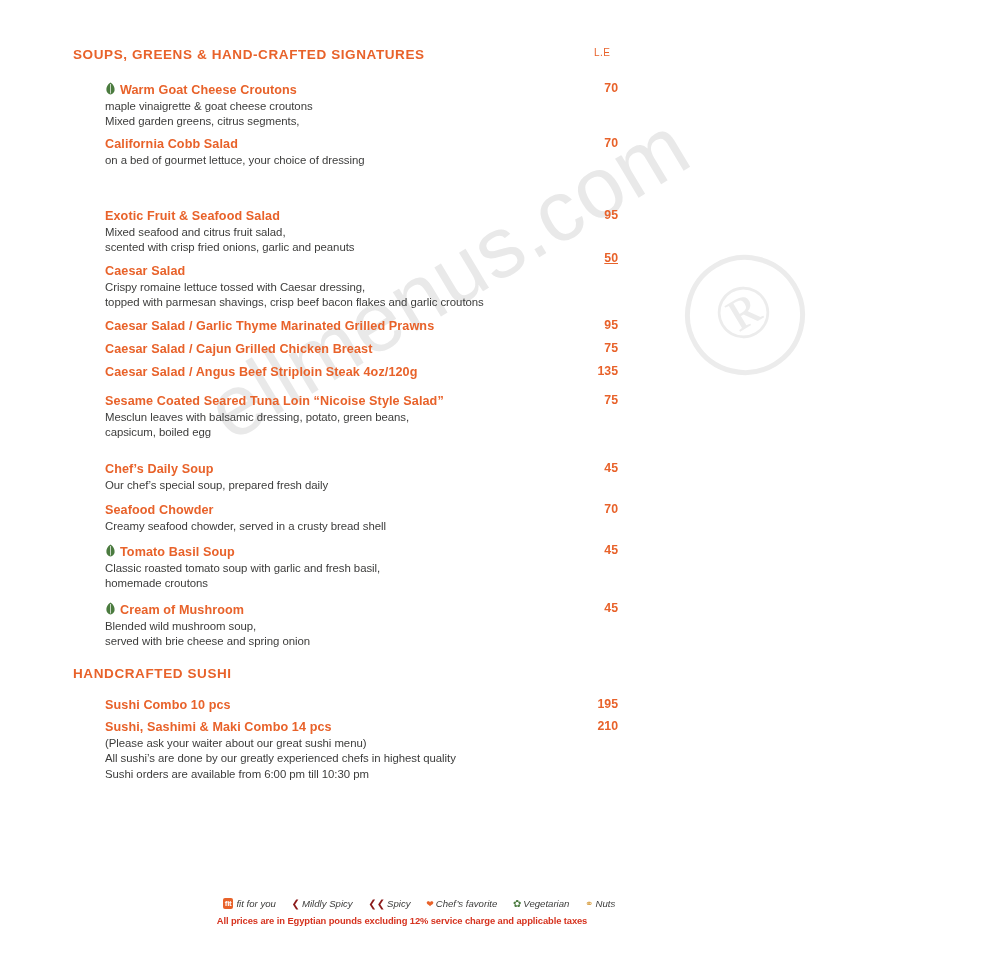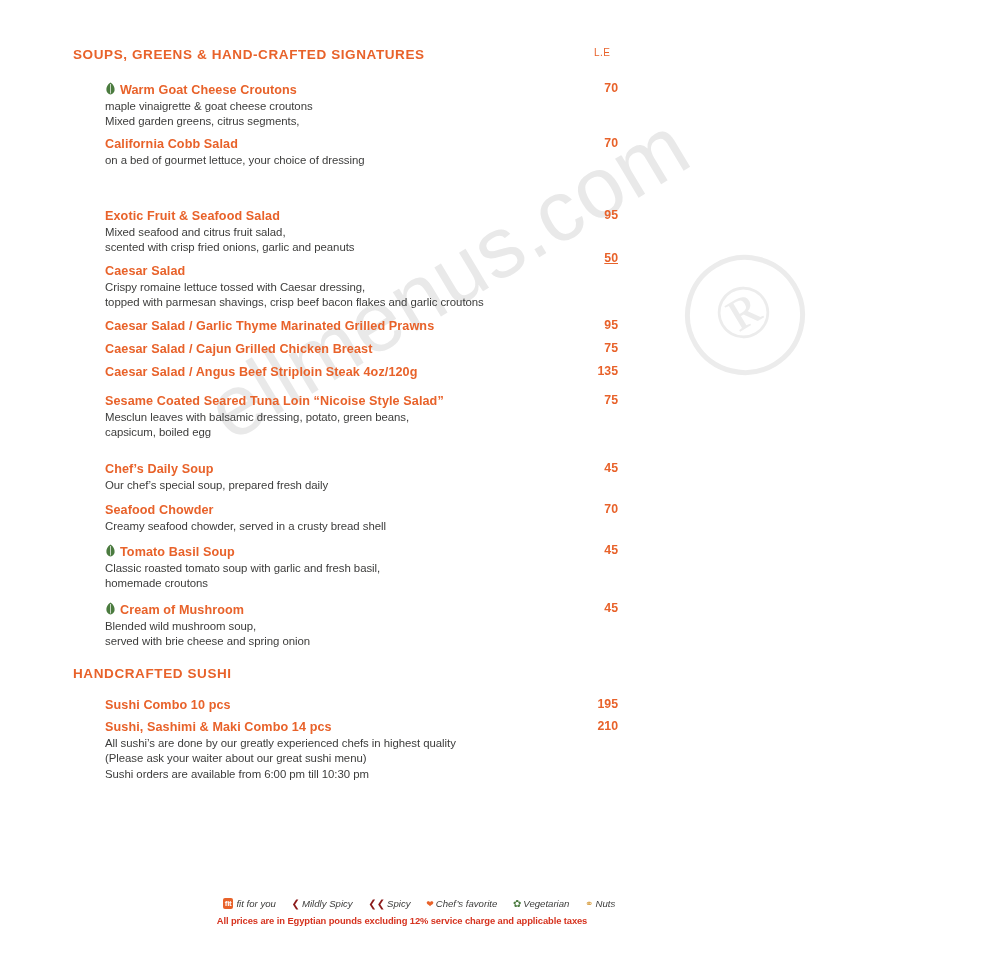--- a/index.html
+++ b/index.html
@@ -278,22 +278,22 @@
 
     <div class="section-head" style="left:73px; top:666px;">HANDCRAFTED SUSHI</div>
 
     <div class="item" style="top:697px;">
       <div class="item-name">Sushi Combo 10 pcs</div>
     </div>
     <div class="price" style="left:578px; top:697px;">195</div>
 
     <div class="item" style="top:719px;">
       <div class="item-name">Sushi, Sashimi &amp; Maki Combo 14 pcs</div>
+      <div class="desc">(Please ask your waiter about our great sushi menu)</div>
       <div class="desc">All sushi’s are done by our greatly experienced chefs in highest quality</div>
-      <div class="desc">(Please ask your waiter about our great sushi menu)</div>
       <div class="desc">Sushi orders are available from 6:00 pm till 10:30 pm</div>
     </div>
     <div class="price" style="left:578px; top:719px;">210</div>
 
     <div class="legend">
       <span class="lg-item"><span class="fit-badge">fit</span><i>fit for you</i></span>
       <span class="lg-item"><span class="chili">❮</span><i>Mildly Spicy</i></span>
       <span class="lg-item"><span class="chili">❮❮</span><i>Spicy</i></span>
       <span class="lg-item"><span class="heart">❤</span><i>Chef’s favorite</i></span>
       <span class="lg-item"><span class="leaf-ic">✿</span><i>Vegetarian</i></span>

